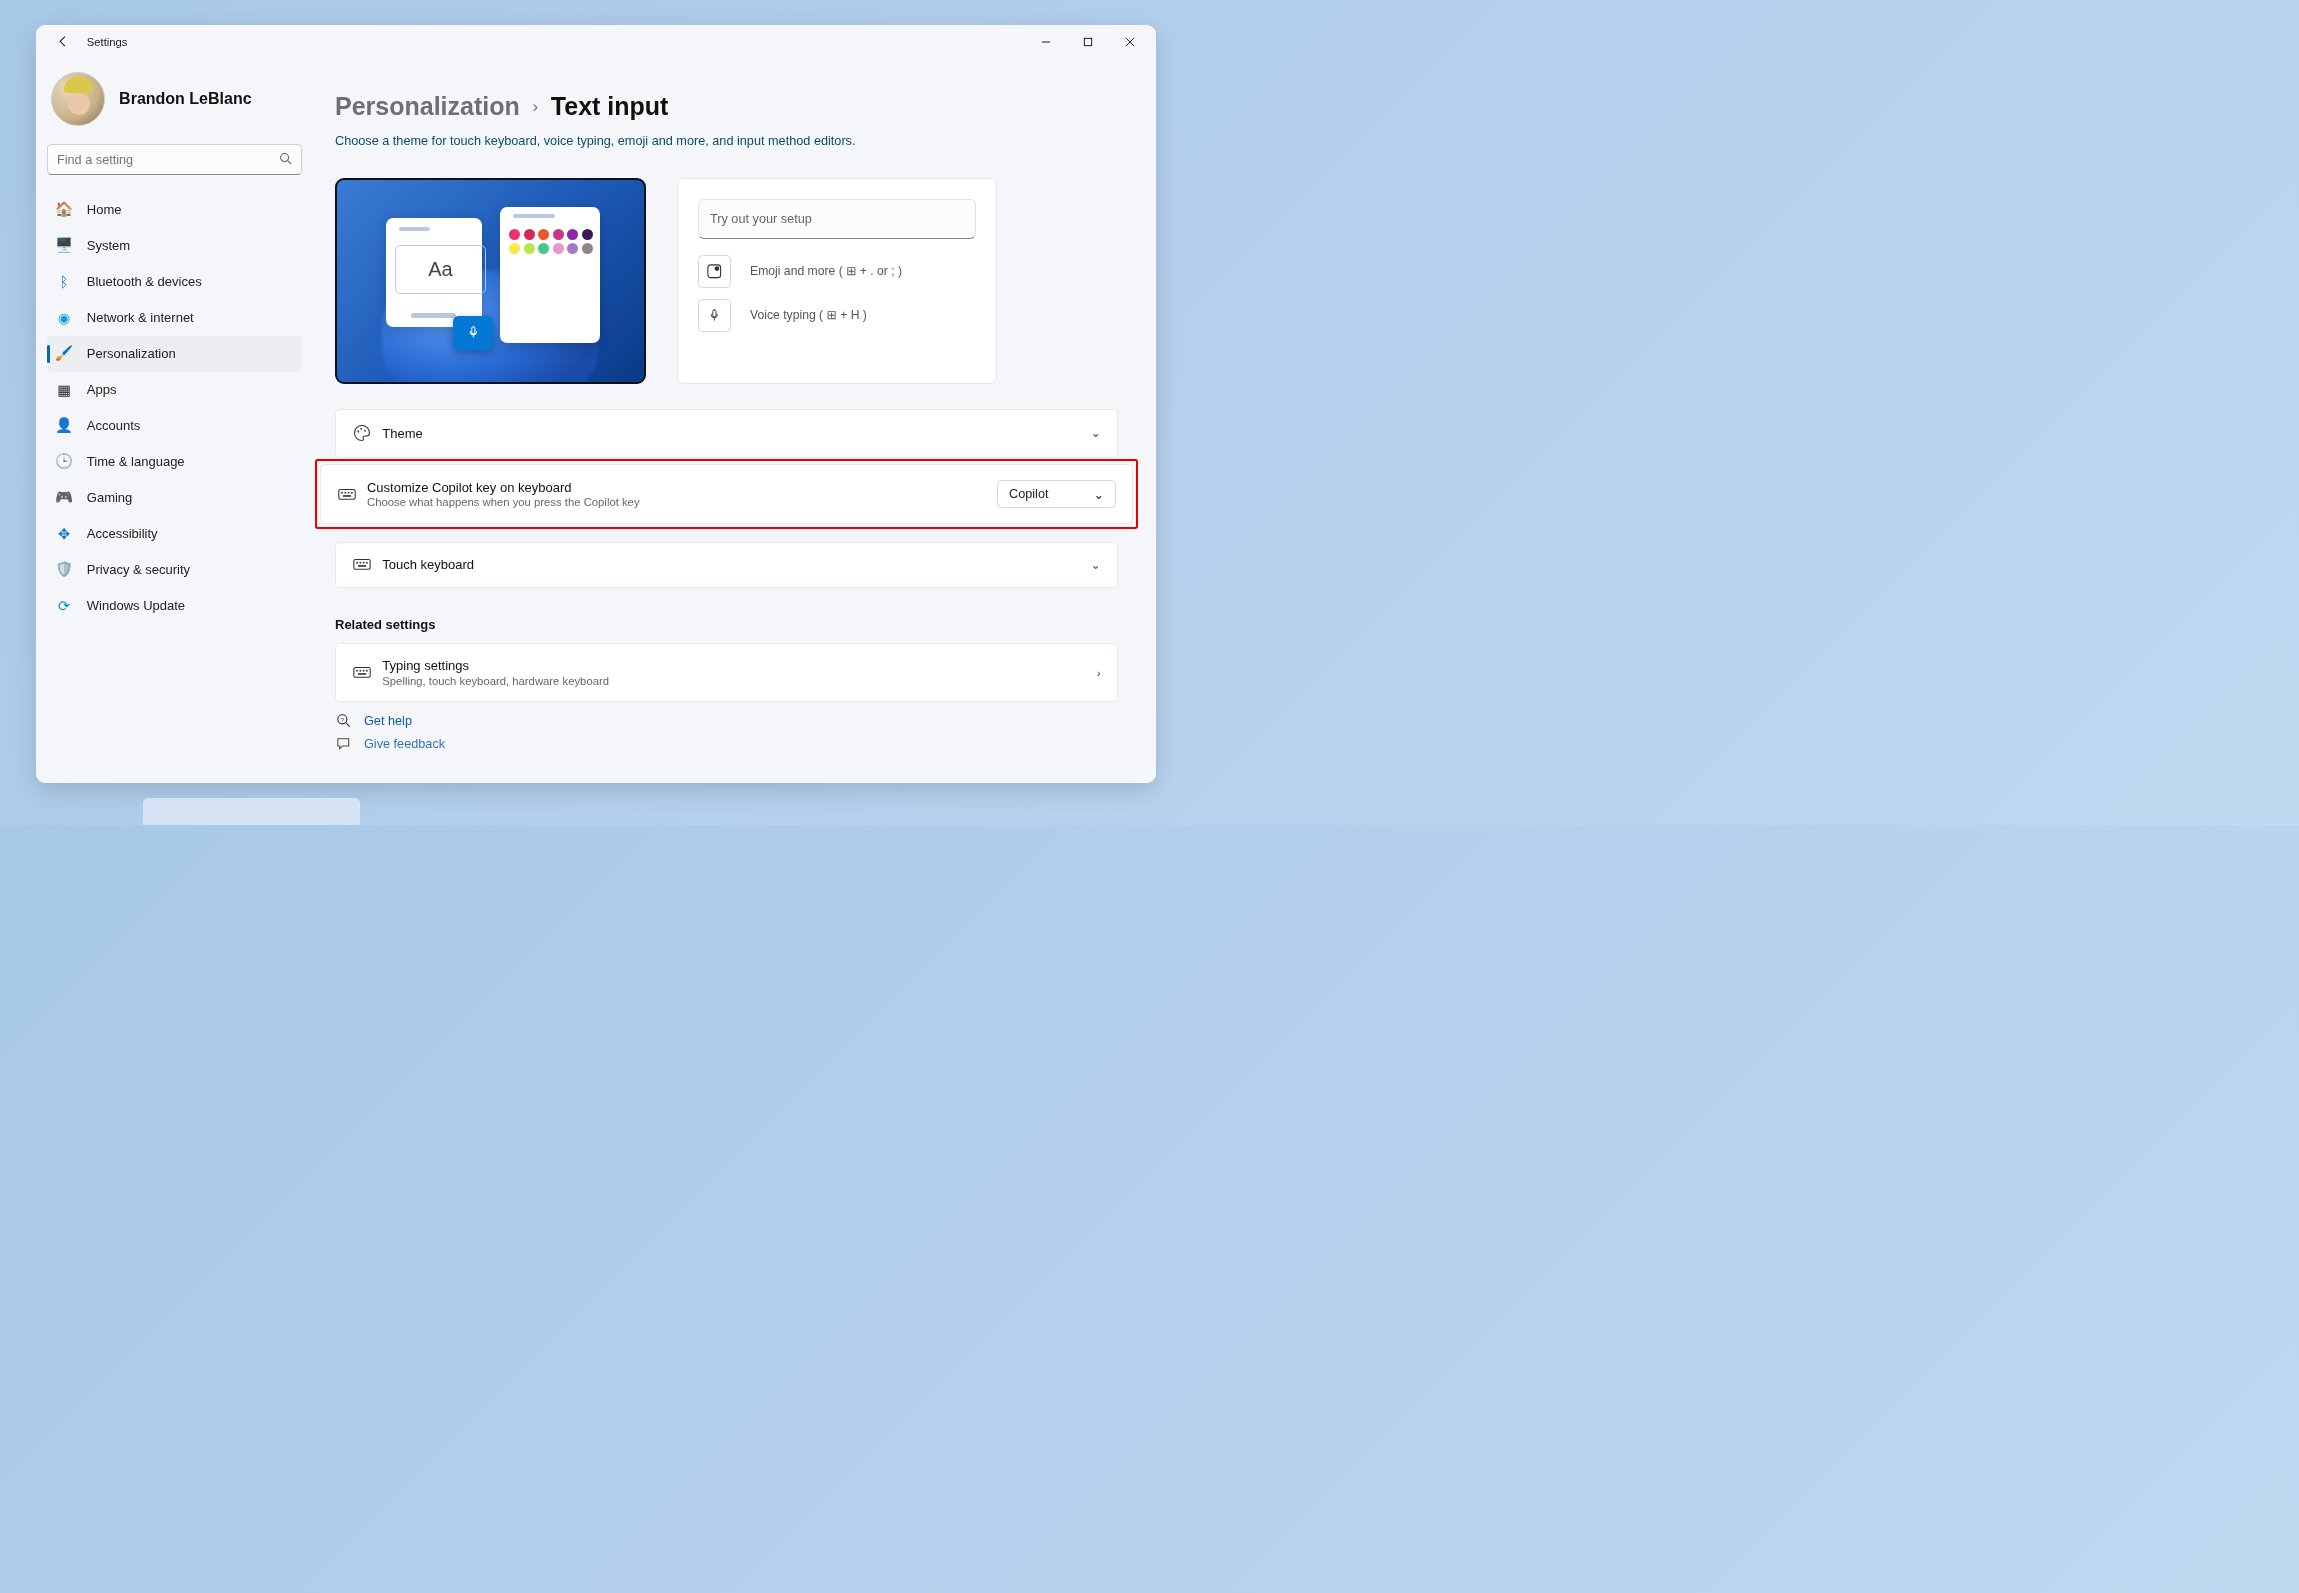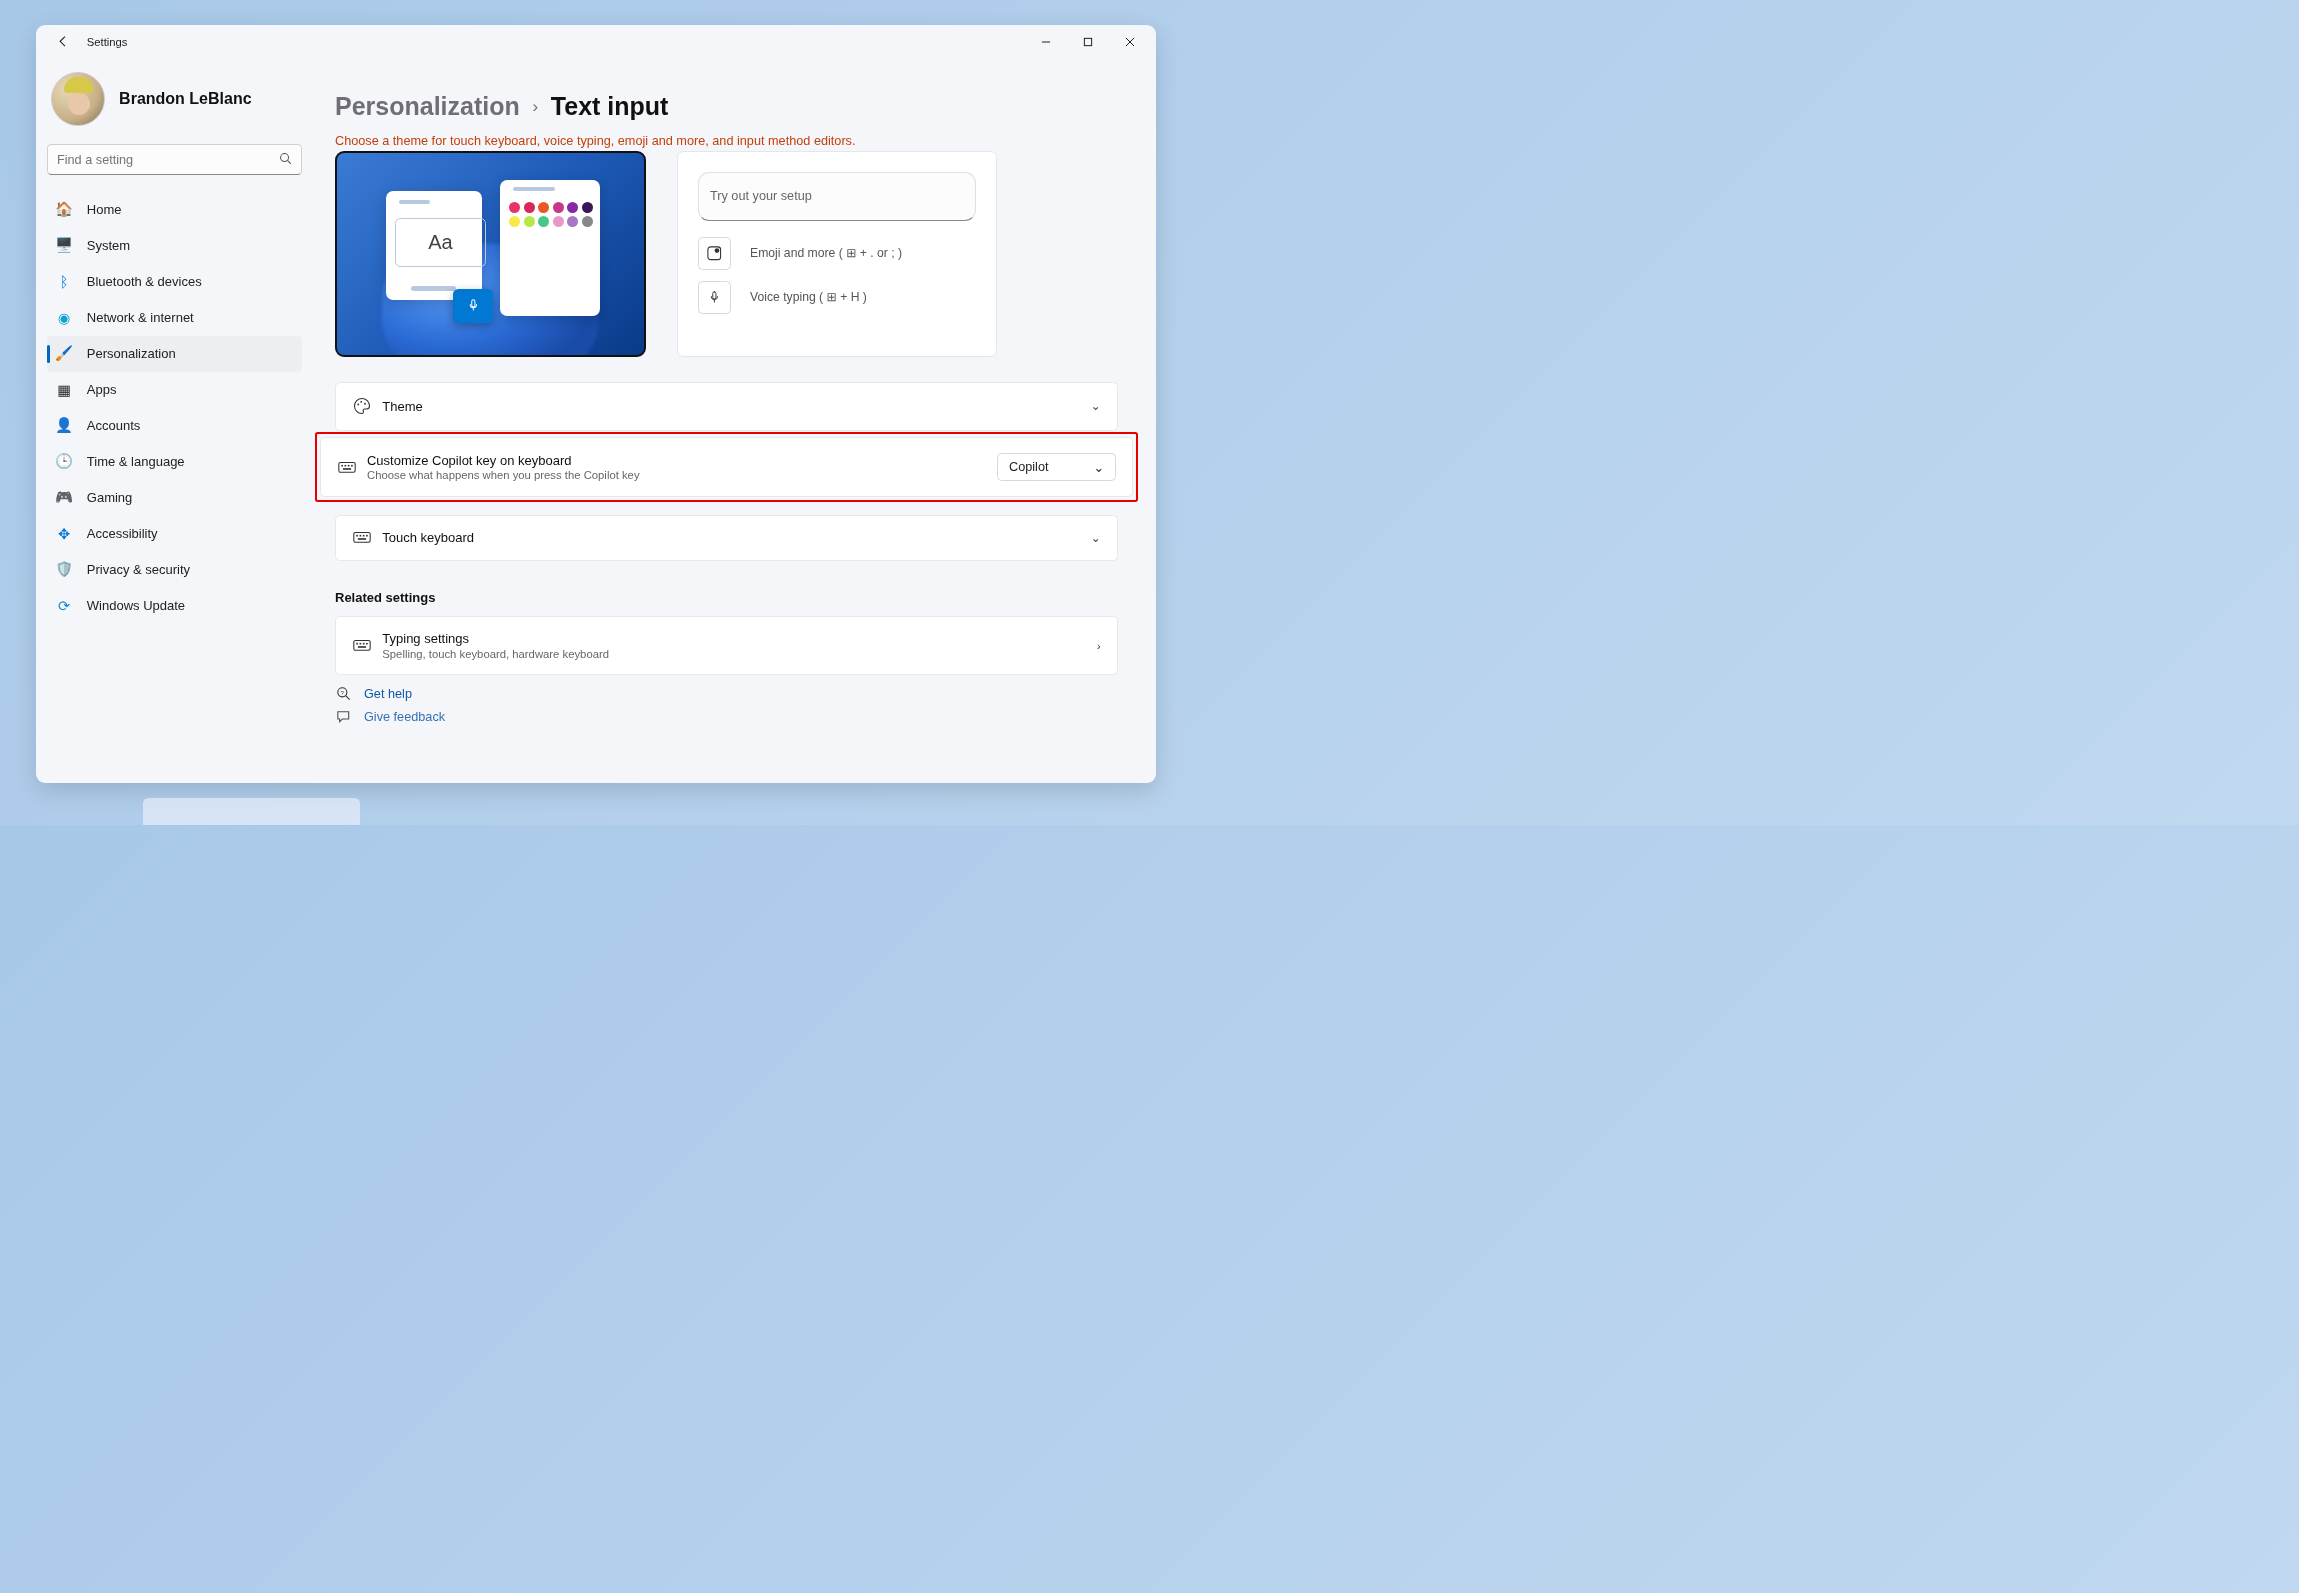--- a/index.html
+++ b/index.html
@@ -71,21 +71,21 @@
   .nav-item.active::before{
     content:''; position:absolute; left:0px; top:9px; width:2.7px; height:18px;
     background:#0067c0; border-radius:1.8px;
   }
   .nav-icon { width:16.3px; height:16.3px; display:flex; align-items:center; justify-content:center; font-size:14.5px;}
   .main { flex:1; padding: 9px 38px 0 22px; overflow:hidden; }
   .breadcrumb { display:flex; align-items:center; gap:12.7px; margin: 25px 0 12.7px 0;}
   .bc-parent { font-size:25px; font-weight:600; color:#6e6e74; cursor:pointer; }
   .bc-sep { font-size:17px; color:#6e6e74; }
   .bc-current { font-size:25px; font-weight:600; color:#111; }
-  .subtitle { font-size:12.7px; color:#c2410c; margin-bottom: 3px;}
+  .subtitle { font-size:12.7px; color:#0c4a6e; margin-bottom: 30px;}
   .hero-row { display:flex; gap:31px; margin-bottom: 25px;}
   .preview {
     width:311px; height:206px; border:2.7px solid #111; border-radius:9px;
     background: linear-gradient(135deg,#3a7bd5 0%,#1e5bb8 50%,#0a3a88 100%);
     position:relative; overflow:hidden;
   }
   .bloom {
     position:absolute; left:45px; top:90px; width:217px; height:145px;
     background: radial-gradient(ellipse at 30% 30%, #5a9bf5 0%, #2a6bd5 40%, #1a4ba8 70%);
     border-radius: 40% 60% 50% 50%;
@@ -114,22 +114,22 @@
     position:absolute; left:116px; top:136px; width:40px; height:34px;
     background:#0078d4; border-radius:5.4px; display:flex; align-items:center; justify-content:center;
     box-shadow:0 2.7px 9px rgba(0,0,0,0.3);
   }
   .mic-btn svg{ width:12.7px; height:12.7px; fill:#fff;}
   .tryout {
     flex:1; max-width:320px; background:#fff; border:0.9px solid #e6e6ea; border-radius:6.3px;
     padding: 20px;
   }
   .try-input {
-    height:49px; background:#fcfcfd; border:0.9px solid #e0e0e4; border-bottom:1.8px solid #888;
-    border-radius:11px; padding:0 11px; font-size:12.7px; color:#666;
+    height:40px; background:#fcfcfd; border:0.9px solid #e0e0e4; border-bottom:1.8px solid #888;
+    border-radius:6px; padding:0 11px; font-size:12.7px; color:#666;
     display:flex; align-items:center; margin-bottom:16.3px;
   }
   .try-row { display:flex; align-items:center; gap:19px; font-size:12.2px; color:#555; margin-top:11px;}
   .try-icon-box { width:33px; height:33px; border:0.9px solid #d8d8dc; border-radius:4.5px; display:flex; align-items:center; justify-content:center;}
   .card {
     background:#fff; border:0.9px solid #e8e8ec; border-radius:4.5px;
     padding: 14.5px 16.3px; margin-bottom: 7.2px;
     display:flex; align-items:center; gap:10px;
     cursor:pointer;
   }

